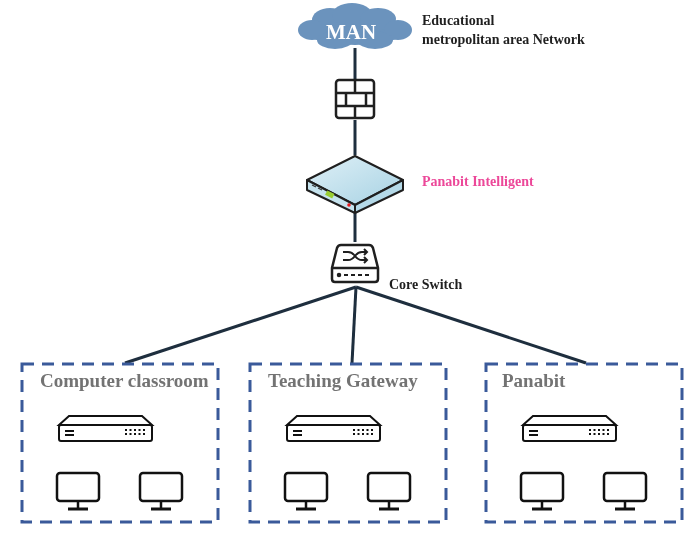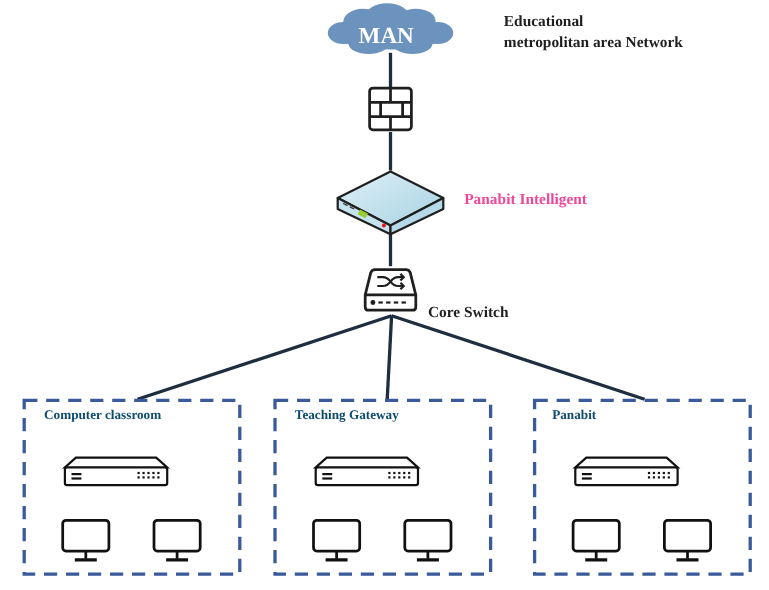--- a/index.html
+++ b/index.html
@@ -2,21 +2,21 @@
 <html><head>
 <meta charset="utf-8">
 <style>
   html, body { margin: 0; padding: 0; background: #ffffff; }
   body { width: 699px; height: 536px; position: relative; overflow: hidden;
          font-family: "Liberation Serif", "DejaVu Serif", serif; }
   svg { position: absolute; left: 0; top: 0; }
   .lbl { position: absolute; font-weight: bold; color: #1f1f1f; white-space: nowrap; }
   .lbl-main { font-size: 14px; line-height: 19px; }
   .lbl-red { color: #ec4899; }
-  .lbl-area { font-size: 12px; color: #0c4a6e; }
+  .lbl-area { font-size: 19px; color: #737373; }
   .cloud-text { position: absolute; font-weight: bold; color: #ffffff; font-size: 21px; }
 </style>
 </head>
 <body>
 
 <svg width="699" height="536" viewBox="0 0 699 536">
 
   <line x1="355" y1="48" x2="355" y2="80" stroke="#1e2e3e" stroke-width="3"></line>
   <line x1="355" y1="120" x2="355" y2="155" stroke="#1e2e3e" stroke-width="3"></line>
   <line x1="355" y1="213" x2="355" y2="242" stroke="#1e2e3e" stroke-width="3"></line>
@@ -157,21 +157,21 @@
       <g fill="none" stroke="#111" stroke-width="2.5">
         <rect x="604" y="473" width="42" height="28" rx="3"></rect>
         <line x1="625" y1="501" x2="625" y2="508"></line>
         <line x1="615" y1="509" x2="635" y2="509" stroke-width="3"></line>
       </g>
     </g>
 </svg>
 
 <div class="cloud-text" style="left:326px; top:20px;">MAN</div>
 
-<div class="lbl lbl-main" style="left:422px; top:11px;margin-left:36px;">
+<div class="lbl lbl-main" style="left:422px; top:11px;">
   <div>Educational</div>
   <div>metropolitan area Network</div>
 </div>
 
 <div class="lbl lbl-main lbl-red" style="left:422px; top:172px;">
   <div>Panabit Intelligent</div>
 </div>
 
 <div class="lbl lbl-main" style="left:389px; top:250px;margin-top:25px;">Core Switch</div>
 

